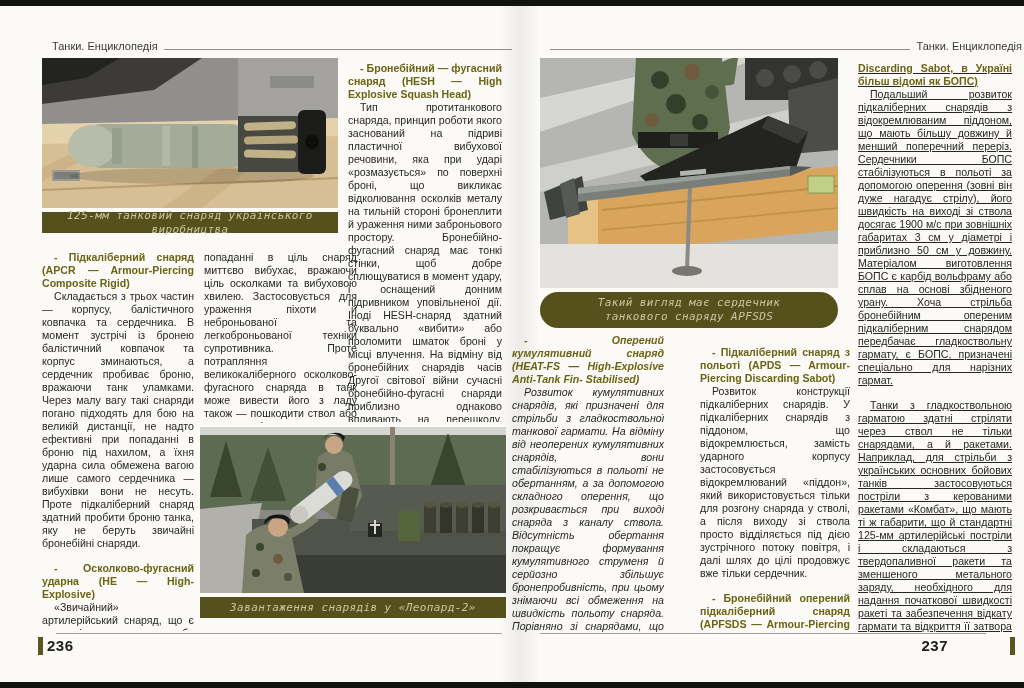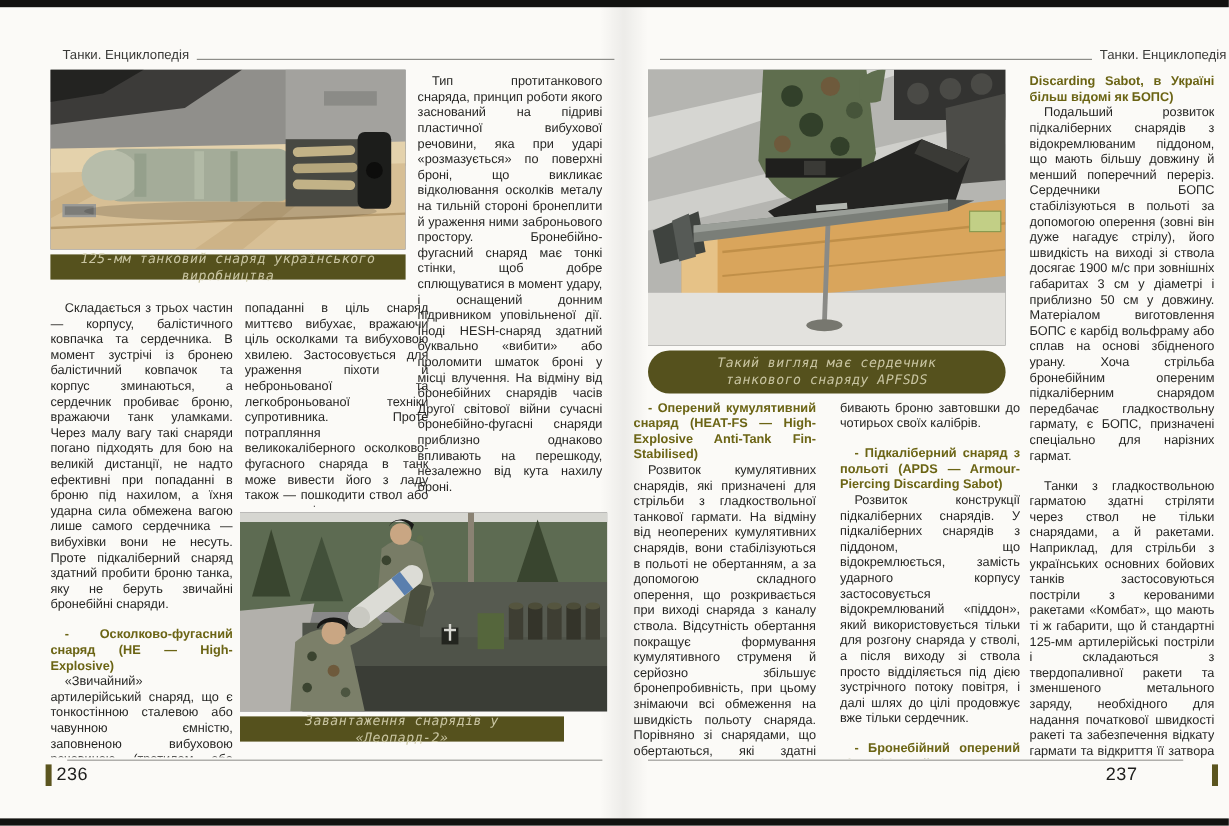--- a/index.html
+++ b/index.html
@@ -24,21 +24,21 @@
     letter-spacing:0.4px;display:flex;align-items:center;justify-content:center;
     text-align:center;line-height:14px;padding:0 14px;box-sizing:border-box;}
   .col{position:absolute;text-align:justify;font-size:10.6px;line-height:13px;
     color:#262624;overflow:hidden;}
   .h{font-weight:bold;color:#6b6414;text-indent:12px;margin:0;}
   .p{margin:0;text-indent:12px;}
   .cont{text-indent:0;}
   .sp{height:12px;}
   .foot-rule{position:absolute;top:633px;border-top:1px solid #9d9d99;}
   .pagebar{position:absolute;top:637px;width:5px;height:18px;background:#5b551f;}
-  .pageno{position:absolute;top:637px;font-size:15px;color:#1d1d1b;letter-spacing:0.5px;}
+  .pageno{position:absolute;top:637px;font-size:15px;color:#1d1d1b;letter-spacing:0.5px;font-weight:bold;}
 </style>
 </head>
 <body>
 
 <div class="edge top"></div>
 <div class="edge bottom"></div>
 <div class="gutter"></div>
 
 <div class="runhead" style="left:42px;width:460px;">
   <span>Танки. Енциклопедія</span>
@@ -72,31 +72,33 @@
     <rect x="256" y="52" width="28" height="64" rx="6" fill="#1c1d1b"></rect>
     <circle cx="270" cy="84" r="7" fill="#0d0d0c"></circle>
   </svg>
 </div>
 
 <div class="caption" style="left:42px;top:212px;width:296px;height:21px;">
   <span>125-мм танковий снаряд українського виробництва</span>
 </div>
 
 <div class="col" style="left:42px;top:251px;width:152px;height:380px;">
+  <p class="h">- Підкаліберний снаряд (APCR — Armour-Piercing Composite Rigid)</p>
   <p class="p">Складається з трьох частин — корпусу, балістичного ковпачка та сердечника. В момент зустрічі із бронею балістичний ковпачок та корпус зминаються, а сердечник пробиває броню, вражаючи танк уламками. Через малу вагу такі снаряди погано підходять для бою на великій дистанції, не надто ефективні при попаданні в броню під нахилом, а їхня ударна сила обмежена вагою лише самого сердечника — вибухівки вони не несуть. Проте підкаліберний снаряд здатний пробити броню танка, яку не беруть звичайні бронебійні снаряди.</p>
   <div class="sp"></div>
-  <p class="h">- Осколково-фугасний снаряд (HE — High-Explosive)</p>
+  <p class="h">- Осколково-фугасний ударна (HE — High-Explosive)</p>
   <p class="p">«Звичайний» артилерійський снаряд, що є тонкостінною сталевою або чавунною ємністю, заповненою вибуховою речовиною (тротилом або амонітом), з головним підривником. При</p>
 </div>
 
 <div class="col" style="left:204px;top:251px;width:153px;height:172px;">
   <p class="p cont">попаданні в ціль снаряд миттєво вибухає, вражаючи ціль осколками та вибуховою хвилею. Застосовується для ураження піхоти й неброньованої та легкоброньованої техніки супротивника. Проте потрапляння великокаліберного осколково-фугасного снаряда в танк може вивести його з ладу також — пошкодити ствол або порвати гусінь.</p>
 </div>
 
 <div class="col" style="left:348px;top:62px;width:154px;height:360px;">
+  <p class="h">- Бронебійний — фугасний снаряд (HESH — High Explosive Squash Head)</p>
   <p class="p">Тип протитанкового снаряда, принцип роботи якого заснований на підриві пластичної вибухової речовини, яка при ударі «розмазується» по поверхні броні, що викликає відколювання осколків металу на тильній стороні бронеплити й ураження ними заброньового простору. Бронебійно-фугасний снаряд має тонкі стінки, щоб добре сплющуватися в момент удару, і оснащений донним підривником уповільненої дії. Іноді HESH-снаряд здатний буквально «вибити» або проломити шматок броні у місці влучення. На відміну від бронебійних снарядів часів Другої світової війни сучасні бронебійно-фугасні снаряди приблизно однаково впливають на перешкоду, незалежно від кута нахилу броні.</p>
 </div>
 
 <div class="photo" style="left:200px;top:427px;width:306px;height:166px;">
   <svg viewBox="0 0 306 166" preserveAspectRatio="none">
     <rect x="0" y="0" width="306" height="50" fill="#d6d6d1"></rect>
     <rect x="0" y="8" width="306" height="75" fill="#5d6b52"></rect>
     <polygon points="10,70 26,14 42,70" fill="#39452f"></polygon>
     <polygon points="50,74 68,20 86,74" fill="#42503a"></polygon>
     <polygon points="230,60 248,6 266,60" fill="#39452f"></polygon>
@@ -135,21 +137,21 @@
       <circle cx="88" cy="150" r="4" fill="#4c5540"></circle>
     <path d="M88,108 q16,-8 28,-18" stroke="#7b7f69" stroke-width="9" fill="none"></path>
     <g transform="rotate(-38 120 70)">
       <rect x="84" y="62" width="74" height="18" rx="9" fill="#dcdcd6"></rect>
       <rect x="134" y="62" width="9" height="18" fill="#5a7fae"></rect>
       <rect x="84" y="62" width="18" height="18" rx="9" fill="#c9c9c2"></rect>
     </g>
   </svg>
 </div>
 
-<div class="caption" style="left:200px;top:597px;width:270px;height:21px;">
+<div class="caption" style="left:200px;top:597px;width:306px;height:21px;">
   <span>Завантаження снарядів у «Леопард-2»</span>
 </div>
 
 <div class="foot-rule" style="left:56px;width:446px;"></div>
 <div class="pagebar" style="left:38px;"></div>
 <div class="pageno" style="left:47px;">236</div>
 
 <div class="runhead" style="left:540px;width:472px;">
   <span class="rule"></span>
   <span>Танки. Енциклопедія</span>
@@ -191,35 +193,34 @@
     <polygon points="38,130 250,108 250,111 38,136" fill="#9a9e98"></polygon>
     <polygon points="250,108 272,109 250,118" fill="#565a56"></polygon>
     <rect x="140" y="112" width="26" height="5" fill="#b2b6b0" transform="rotate(-5 153 114)"></rect>
   </svg>
 </div>
 
 <div class="caption" style="left:540px;top:292px;width:298px;height:36px;padding:0 34px;border-radius:18px;">
   <span>Такий вигляд має сердечник танкового снаряду APFSDS</span>
 </div>
 
-<div class="col" style="left:528px;top:334px;width:152px;height:298px;">
+<div class="col" style="left:512px;top:334px;width:152px;height:298px;font-style:italic;">
   <p class="h">- Оперений кумулятивний снаряд (HEAT-FS — High-Explosive Anti-Tank Fin- Stabilised)</p>
   <p class="p">Розвиток кумулятивних снарядів, які призначені для стрільби з гладкоствольної танкової гармати. На відміну від неоперених кумулятивних снарядів, вони стабілізуються в польоті не обертанням, а за допомогою складного оперення, що розкривається при виході снаряда з каналу ствола. Відсутність обертання покращує формування кумулятивного струменя й серйозно збільшує бронепробивність, при цьому знімаючи всі обмеження на швидкість польоту снаряда. Порівняно зі снарядами, що обертаються, які здатні пробивати товщину броні приблизно відповідну 1,5-2,5 свого калібру, оперені кумулятивні снаряди цього типу про-</p>
 </div>
 
 <div class="col" style="left:700px;top:334px;width:150px;height:298px;">
-  <p class="p cont">бивають броню завтовшки до чотирьох своїх калібрів.</p>
   <div class="sp"></div>
   <p class="h">- Підкаліберний снаряд з польоті (APDS — Armour-Piercing Discarding Sabot)</p>
   <p class="p">Розвиток конструкції підкаліберних снарядів. У підкаліберних снарядів з піддоном, що відокремлюється, замість ударного корпусу застосовується відокремлюваний «піддон», який використовується тільки для розгону снаряда у стволі, а після виходу зі ствола просто відділяється під дією зустрічного потоку повітря, і далі шлях до цілі продовжує вже тільки сердечник.</p>
   <div class="sp"></div>
   <p class="h">- Бронебійний оперений підкаліберний снаряд (APFSDS — Armour-Piercing Fin-Stabilized</p>
 </div>
 
-<div class="col" style="left:858px;top:62px;width:154px;height:570px;">
+<div class="col" style="left:858px;top:62px;width:154px;height:570px;text-decoration:underline;">
   <p class="h cont">Discarding Sabot, в Україні більш відомі як БОПС)</p>
   <p class="p">Подальший розвиток підкаліберних снарядів з відокремлюваним піддоном, що мають більшу довжину й менший поперечний переріз. Сердечники БОПС стабілізуються в польоті за допомогою оперення (зовні він дуже нагадує стрілу), його швидкість на виході зі ствола досягає 1900 м/с при зовнішніх габаритах 3 см у діаметрі і приблизно 50 см у довжину. Матеріалом виготовлення БОПС є карбід вольфраму або сплав на основі збідненого урану. Хоча стрільба бронебійним опереним підкаліберним снарядом передбачає гладкоствольну гармату, є БОПС, призначені спеціально для нарізних гармат.</p>
   <div class="sp"></div>
   <p class="p">Танки з гладкоствольною гарматою здатні стріляти через ствол не тільки снарядами, а й ракетами. Наприклад, для стрільби з українських основних бойових танків застосовуються постріли з керованими ракетами «Комбат», що мають ті ж габарити, що й стандартні 125-мм артилерійські постріли і складаються з твердопаливної ракети та зменшеного метального заряду, необхідного для надання початкової швидкості ракеті та забезпечення відкату гармати та відкриття її затвора після пострілу. Процес пуску ракети не відрізняється від пострілу звичайним снарядом, а наведення здійснюється лазерним променем в напівавтоматичному режимі.</p>
 </div>
 
 <div class="foot-rule" style="left:540px;width:446px;"></div>
 <div class="pageno" style="left:914px;width:34px;text-align:right;">237</div>
 <div class="pagebar" style="left:1010px;"></div>
 

